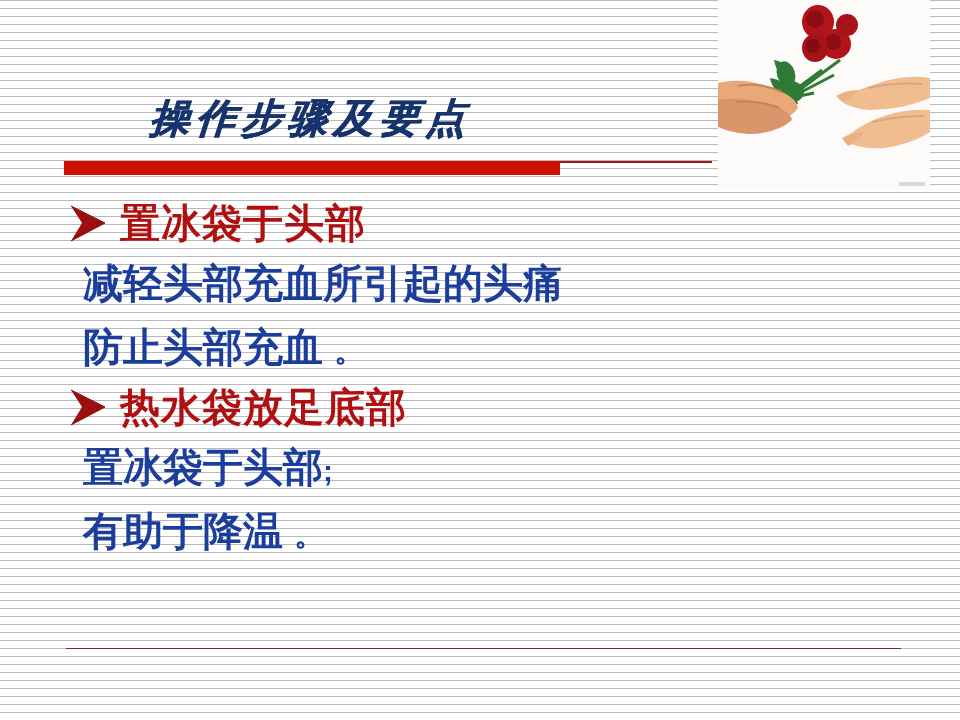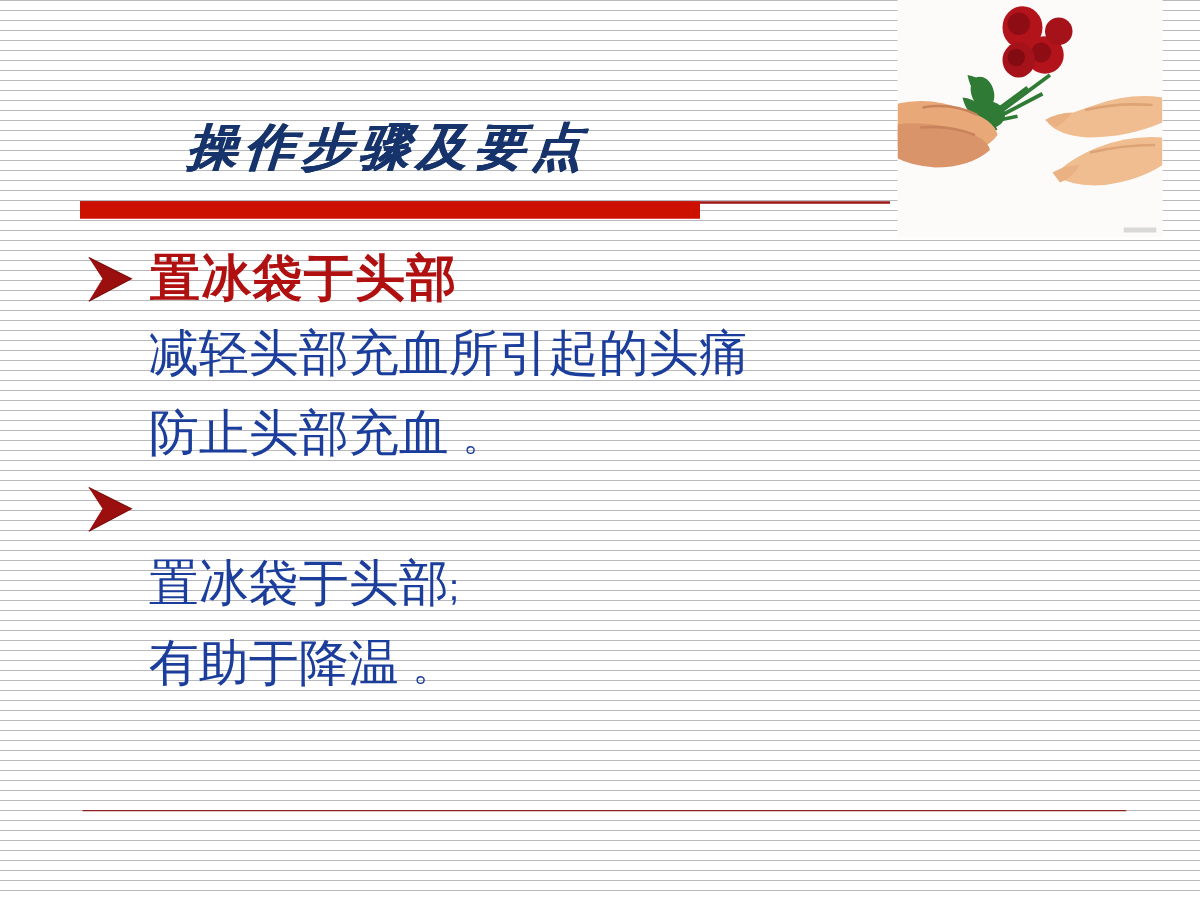--- a/index.html
+++ b/index.html
@@ -123,23 +123,23 @@
     margin-left: 54px;
     font-size: 40px;
     font-weight: bold;
     color: #b01010;
     line-height: 54px;
     letter-spacing: 1px;
     white-space: nowrap;
   }
 
   .sub-line {
-    padding-left: 119px;
+    padding-left: 83px;
     font-size: 40px;
-    font-weight: normal;
+    font-weight: bold;
     color: #1b3d9c;
     height: 64px;
     line-height: 62px;
     letter-spacing: 0px;
     white-space: nowrap;
     box-sizing: border-box;
   }
   .sub-line.small-punct .punct {
     font-size: 30px;
   }
@@ -230,20 +230,21 @@
     </div>
 
     <div class="group">
       <div class="bullet-line">
         <span class="bullet-marker">
           <svg width="42" height="40" viewBox="0 0 42 40">
             <path d="M3 2 L37 19 L3 37 L14 19 Z" fill="#9c0f0f"></path>
             <path d="M3 2 L37 19 L3 37" fill="none" stroke="#7d0c0c" stroke-width="1"></path>
           </svg>
         </span>
+        <span class="bullet-text">热水袋放足底部</span>
       </div>
       <div class="sub-line small-punct"><span>置冰袋于头部</span><span class="punct">;</span></div>
       <div class="sub-line small-punct"><span>有助于降温 </span><span class="punct">。</span></div>
     </div>
 
   </div>
 
   <div id="bottom-rule"></div>
 
 </div>

